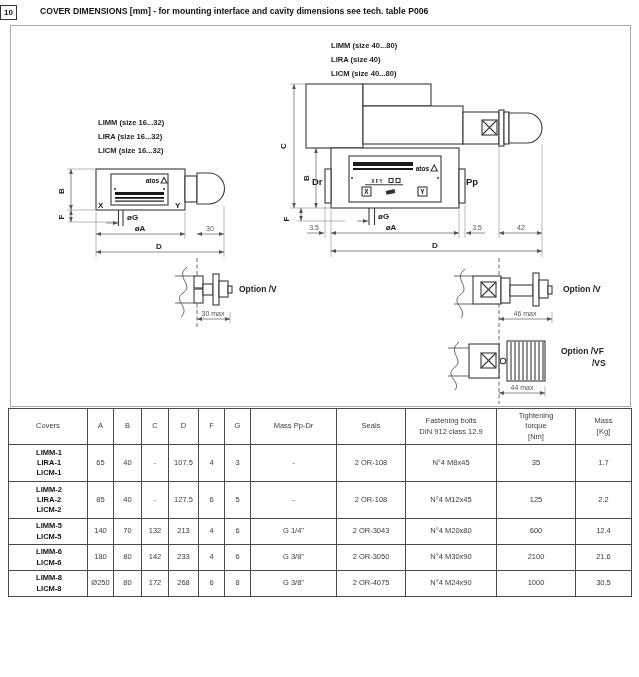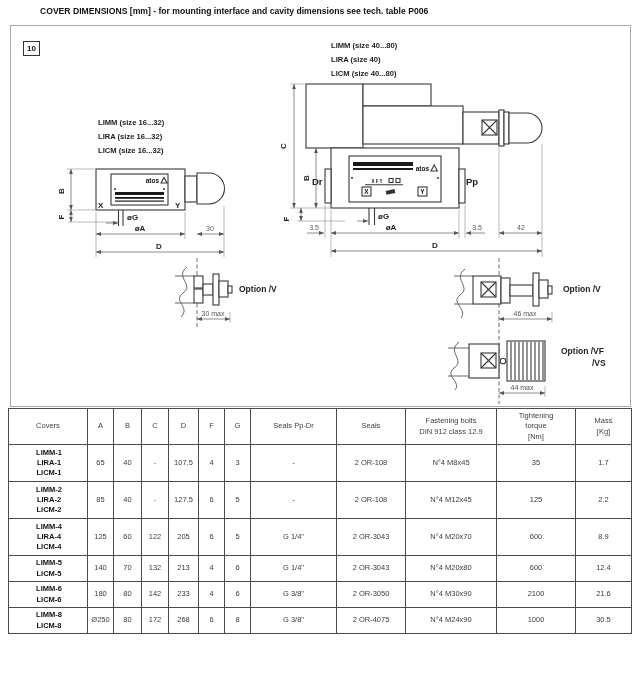--- a/index.html
+++ b/index.html
@@ -1,18 +1,18 @@
 <!DOCTYPE html>
 <html><head>
 <meta charset="utf-8">
 <style>
   html,body{margin:0;padding:0;background:#fff;}
   body{width:639px;height:677px;position:relative;font-family:"Liberation Sans",sans-serif;}
-  .hdr-box{position:absolute;left:23px;top:5px;width:15px;height:13px;border:1px solid #333;
-           display:flex;align-items:center;justify-content:center;font-size:8px;font-weight:bold;color:#111;margin-top:36px;}
+  .hdr-box{position:absolute;left:0;top:5px;width:15px;height:13px;border:1px solid #333;
+           display:flex;align-items:center;justify-content:center;font-size:8px;font-weight:bold;color:#111;}
   .hdr-title{position:absolute;left:40px;top:6px;font-size:8.6px;font-weight:bold;color:#111;}
   .panel{position:absolute;left:10px;top:25px;width:619px;height:380px;border:1px solid #a9a9a9;}
   .panel svg{position:absolute;left:0;top:0;}
   
   .t-lbl{font:bold 7.6px "Liberation Sans",sans-serif;fill:#1d1d1d;}
   .t-dim{font:bold 8px "Liberation Sans",sans-serif;fill:#1d1d1d;}
   .t-num{font:7px "Liberation Sans",sans-serif;fill:#555;}
   .t-opt{font:bold 8.5px "Liberation Sans",sans-serif;fill:#1d1d1d;}
   .t-port{font:bold 9.5px "Liberation Sans",sans-serif;fill:#1d1d1d;}
   .t-brand{font:bold 6.5px "Liberation Sans",sans-serif;fill:#111;}
@@ -268,21 +268,21 @@
   </colgroup>
   <thead>
     <tr>
       <th>Covers</th>
       <th>A</th>
       <th>B</th>
       <th>C</th>
       <th>D</th>
       <th>F</th>
       <th>G</th>
-      <th>Seals Pp-Dr</th>
+      <th>Mass Pp-Dr</th>
       <th>Seals</th>
       <th>Fastening bolts
 DIN 912  class 12.9</th>
       <th>Tightening
 torque
 [Nm]</th>
       <th>Mass
 [Kg]</th>
     </tr>
   </thead>
@@ -312,36 +312,20 @@
         <td>-</td>
         <td>127.5</td>
         <td>6</td>
         <td>5</td>
         <td>-</td>
         <td>2 OR-108</td>
         <td>N°4 M12x45</td>
         <td>125</td>
         <td>2.2</td>
       </tr>
-      <tr class="row-tall">
-        <td class="covers-cell">LIMM-4
-LIRA-4
-LICM-4</td>
-        <td>125</td>
-        <td>60</td>
-        <td>122</td>
-        <td>205</td>
-        <td>6</td>
-        <td>5</td>
-        <td>G 1/4"</td>
-        <td>2 OR-3043</td>
-        <td>N°4 M20x70</td>
-        <td>600</td>
-        <td>8.9</td>
-      </tr>
       <tr class="row-short">
         <td class="covers-cell">LIMM-5
 LICM-5</td>
         <td>140</td>
         <td>70</td>
         <td>132</td>
         <td>213</td>
         <td>4</td>
         <td>6</td>
         <td>G 1/4"</td>

